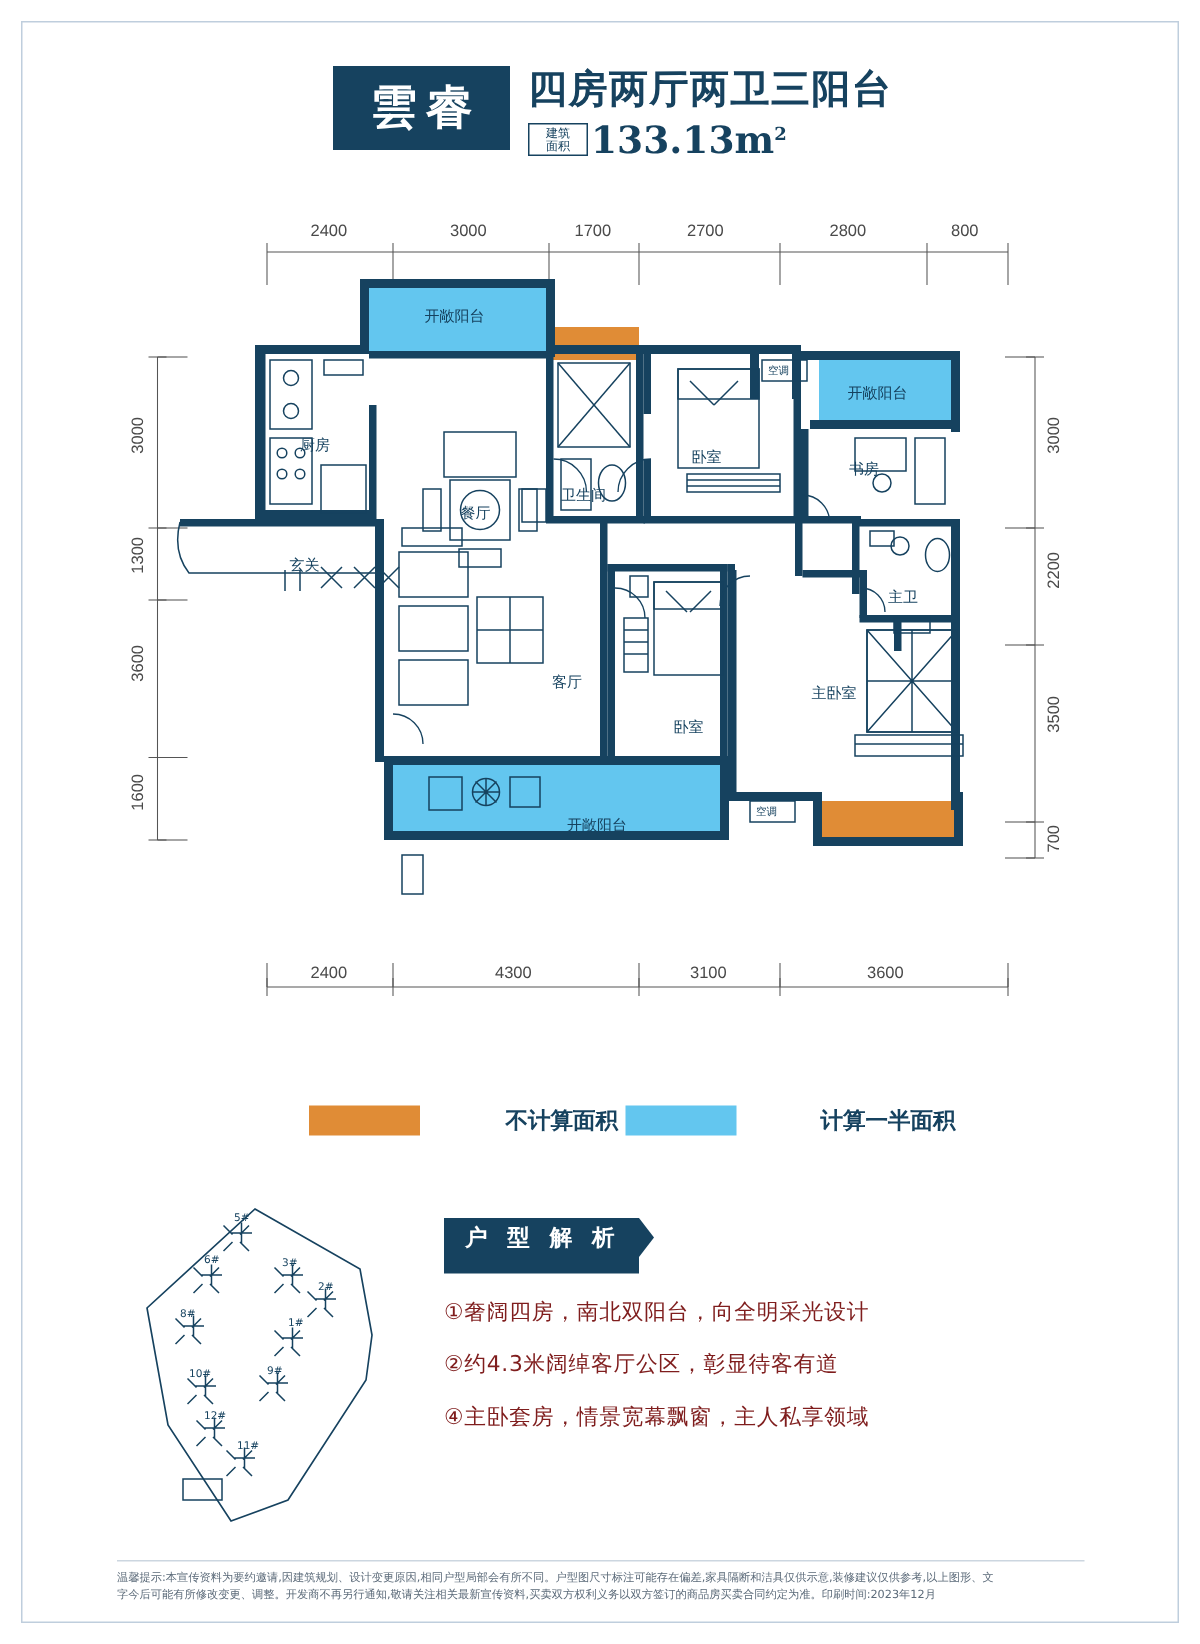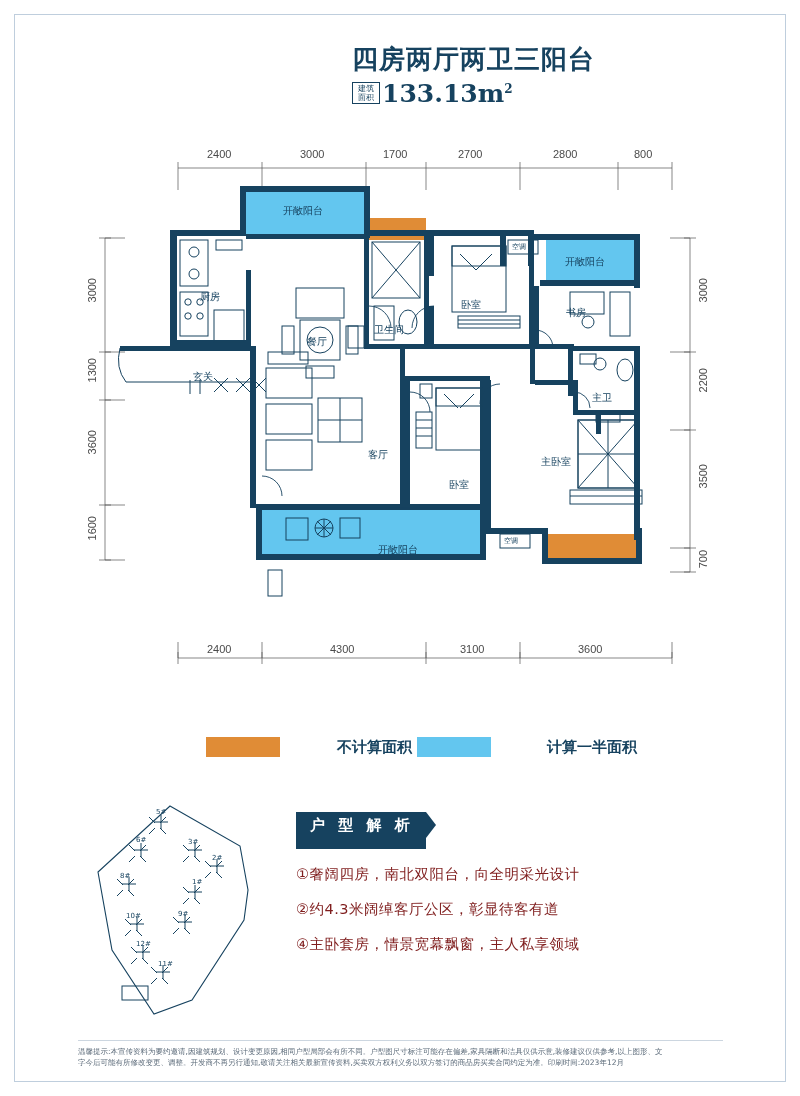--- a/index.html
+++ b/index.html
@@ -28,21 +28,21 @@
   }
   .subtitle{
     position:absolute;left:352px;top:-2px;
     font-size:26px;font-weight:700;letter-spacing:1px;
     color:#16425f;
     font-family:"DejaVu Sans", sans-serif;
   }
   .area-row{position:absolute;left:352px;top:32px;display:flex;align-items:flex-end;}
   .area-tag{
     font-size:8px;line-height:9px;color:#16425f;
-    border:1px solid #16425f;padding:1px 4px;margin-right:2px;margin-bottom:3px;
+    border:1px solid #16425f;padding:1px 10px;margin-right:2px;margin-bottom:3px;
     width:18px;text-align:center;
   }
   .area-val{
     font-size:25px;font-weight:700;color:#16425f;
     font-family:"DejaVu Serif", serif;line-height:26px;
   }
   .area-val sup{font-size:12px;}
 
   
   .plan{position:absolute;left:0;top:130px;width:800px;height:560px;}
@@ -95,20 +95,21 @@
     font-family:"DejaVu Sans",sans-serif;
   }
   .footer-rule{position:absolute;left:78px;top:1040px;width:645px;height:1px;background:#ccd6e0;}
 </style>
 </head>
 <body>
 
 <div class="page-border"></div>
 
 <div class="header">
+  <div class="title-box">雲睿</div>
   <div class="subtitle">四房两厅两卫三阳台</div>
   <div class="area-row">
     <div class="area-tag">
       <div>建筑</div>
       <div>面积</div>
     </div>
     <div class="area-val">
       <span>133.13m</span><sup>2</sup>
     </div>
   </div>

